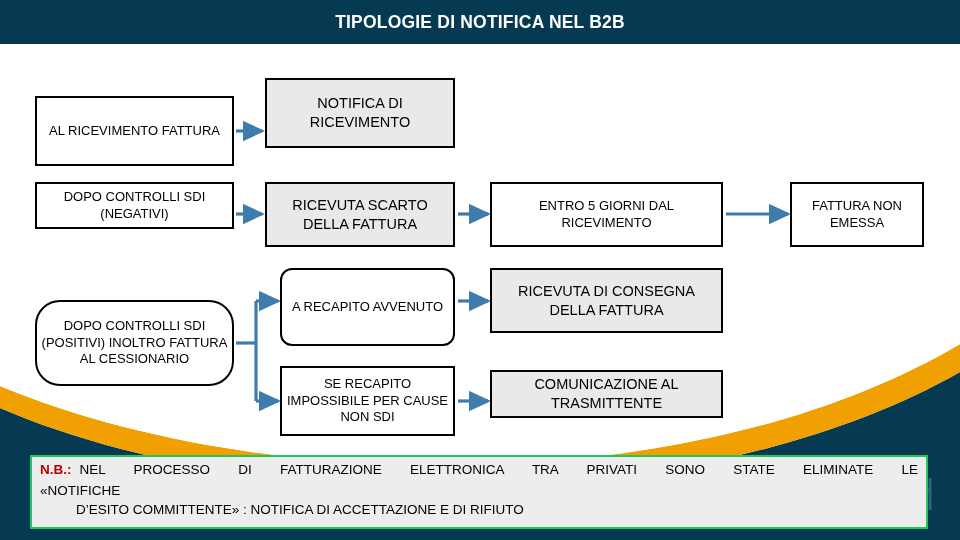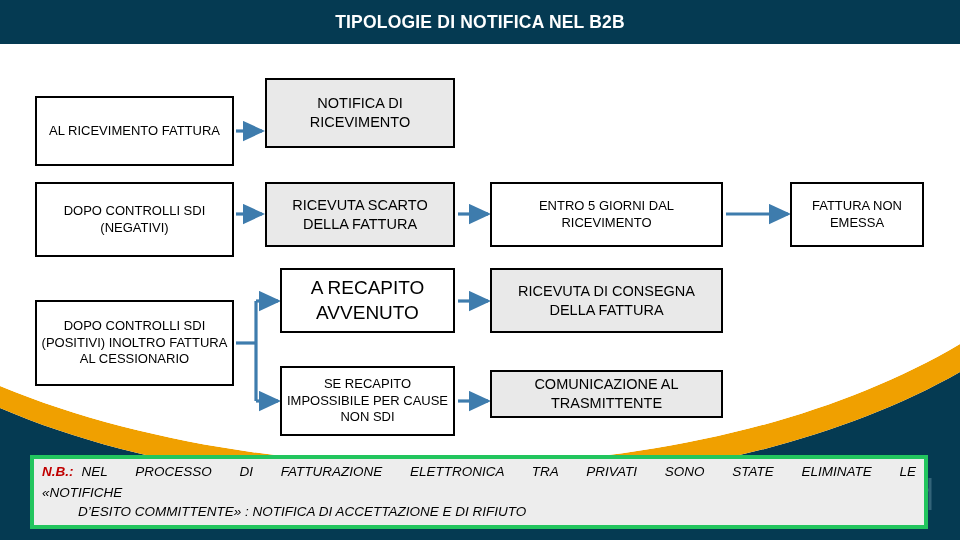--- a/index.html
+++ b/index.html
@@ -66,24 +66,23 @@
     width: 960px; height: 540px;
     pointer-events: none;
   }
 
   
   .note-box {
     position: absolute;
     left: 30px; top: 455px;
     width: 898px; height: 74px;
     background: #EDEDED;
-    border: 4px solid #22c55e;
+    border: 2px solid #22c55e;
     padding: 4px 8px 20px 8px;
     overflow: hidden;
-    font-style: italic;
   }
   .note-line1 {
     font-size: 13.5px;
     color: #000000;
     text-align: justify;
     text-align-last: justify;
     line-height: 1.35;
     white-space: nowrap;
     display: flex;
     justify-content: space-between;
@@ -160,37 +159,37 @@
     </g>
   </svg>
 
   <div class="fbox" style="left:35px; top:96px; width:199px; height:70px; font-size:13px;">
     <span>AL RICEVIMENTO FATTURA</span>
   </div>
   <div class="fbox shaded" style="left:265px; top:78px; width:190px; height:70px; font-size:14.5px;">
     <span>NOTIFICA DI RICEVIMENTO</span>
   </div>
 
-  <div class="fbox" style="left:35px; top:182px; width:199px; height:75px; font-size:13px;">
+  <div class="fbox" style="left:35px; top:182px; width:199px; height:47px; font-size:13px;">
     <span>DOPO CONTROLLI SDI (NEGATIVI)</span>
   </div>
   <div class="fbox shaded" style="left:265px; top:182px; width:190px; height:65px; font-size:14.5px;">
     <span>RICEVUTA SCARTO DELLA FATTURA</span>
   </div>
   <div class="fbox" style="left:490px; top:182px; width:233px; height:65px; font-size:13px;">
     <span>ENTRO 5 GIORNI DAL RICEVIMENTO</span>
   </div>
   <div class="fbox" style="left:790px; top:182px; width:134px; height:65px; font-size:13px;">
     <span>FATTURA NON EMESSA</span>
   </div>
 
-  <div class="fbox" style="left:35px; top:300px; width:199px; height:86px; font-size:13px;">
+  <div class="fbox" style="left:35px; top:300px; width:199px; height:86px; font-size:13px;border-radius:25px;">
     <span>DOPO CONTROLLI SDI (POSITIVI) INOLTRO FATTURA AL CESSIONARIO</span>
   </div>
-  <div class="fbox" style="left:280px; top:268px; width:175px; height:65px; font-size:19px;">
+  <div class="fbox" style="left:280px; top:268px; width:175px; height:78px; font-size:13px;border-radius:12px;">
     <span>A RECAPITO AVVENUTO</span>
   </div>
   <div class="fbox shaded" style="left:490px; top:268px; width:233px; height:65px; font-size:14.5px;">
     <span>RICEVUTA DI CONSEGNA DELLA FATTURA</span>
   </div>
   <div class="fbox" style="left:280px; top:366px; width:175px; height:70px; font-size:13px;align-items:center;">
     <span>SE RECAPITO IMPOSSIBILE PER CAUSE NON SDI</span>
   </div>
   <div class="fbox shaded" style="left:490px; top:370px; width:233px; height:48px; font-size:14.5px;">
     <span>COMUNICAZIONE AL TRASMITTENTE</span>

